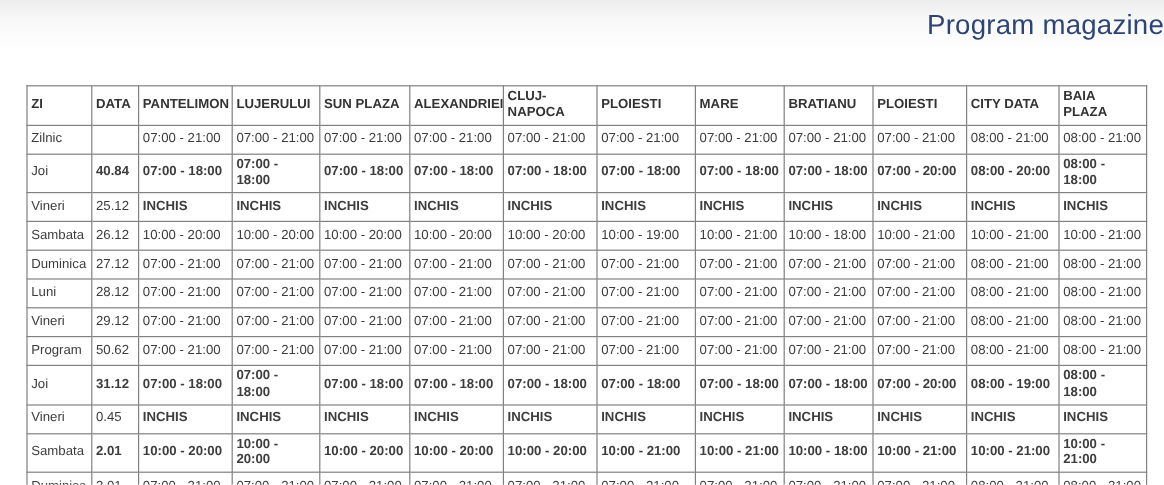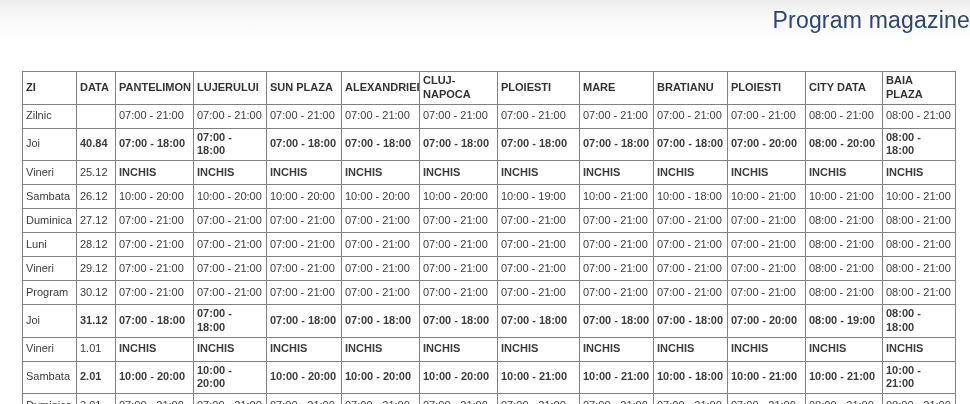--- a/index.html
+++ b/index.html
@@ -200,21 +200,21 @@
         <td>07:00 - 21:00</td>
         <td>07:00 - 21:00</td>
         <td>07:00 - 21:00</td>
         <td>07:00 - 21:00</td>
         <td>07:00 - 21:00</td>
         <td>08:00 - 21:00</td>
         <td>08:00 - 21:00</td>
       </tr>
       <tr>
         <td class="day-cell">Program</td>
-        <td>30.12</td>
+        <td>50.62</td>
         <td>07:00 - 21:00</td>
         <td>07:00 - 21:00</td>
         <td>07:00 - 21:00</td>
         <td>07:00 - 21:00</td>
         <td>07:00 - 21:00</td>
         <td>07:00 - 21:00</td>
         <td>07:00 - 21:00</td>
         <td>07:00 - 21:00</td>
         <td>07:00 - 21:00</td>
         <td>08:00 - 21:00</td>
@@ -230,21 +230,21 @@
         <td>07:00 - 18:00</td>
         <td>07:00 - 18:00</td>
         <td>07:00 - 18:00</td>
         <td>07:00 - 18:00</td>
         <td>07:00 - 20:00</td>
         <td>08:00 - 19:00</td>
         <td>08:00 - 18:00</td>
       </tr>
       <tr>
         <td class="day-cell">Vineri</td>
-        <td>1.01</td>
+        <td>0.45</td>
         <td class="closed">INCHIS</td>
         <td class="closed">INCHIS</td>
         <td class="closed">INCHIS</td>
         <td class="closed">INCHIS</td>
         <td class="closed">INCHIS</td>
         <td class="closed">INCHIS</td>
         <td class="closed">INCHIS</td>
         <td class="closed">INCHIS</td>
         <td class="closed">INCHIS</td>
         <td class="closed">INCHIS</td>

